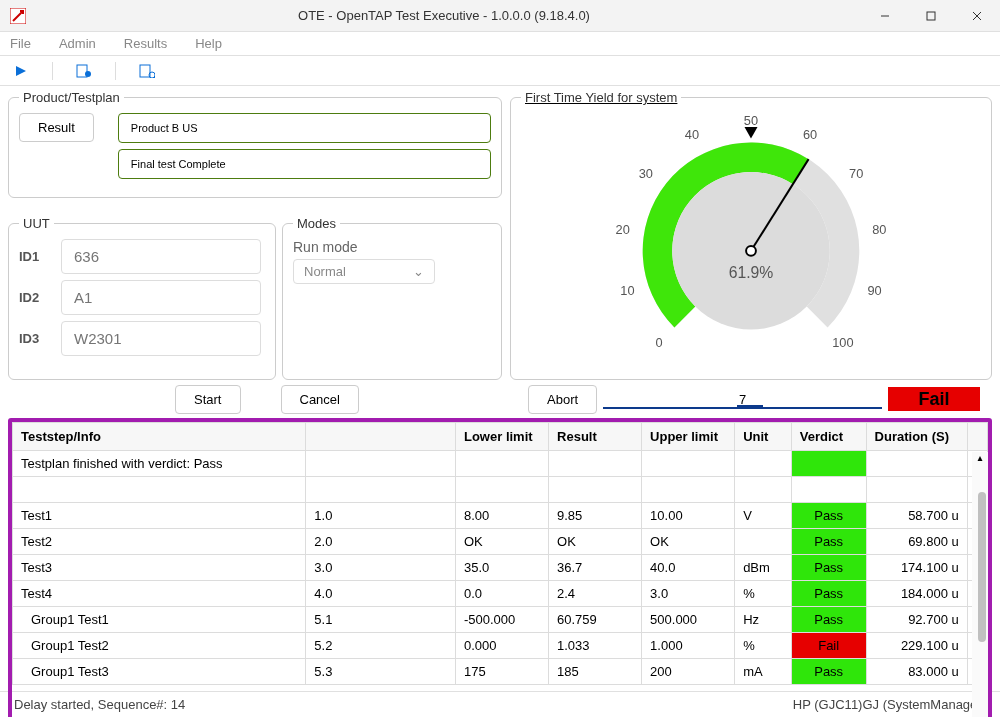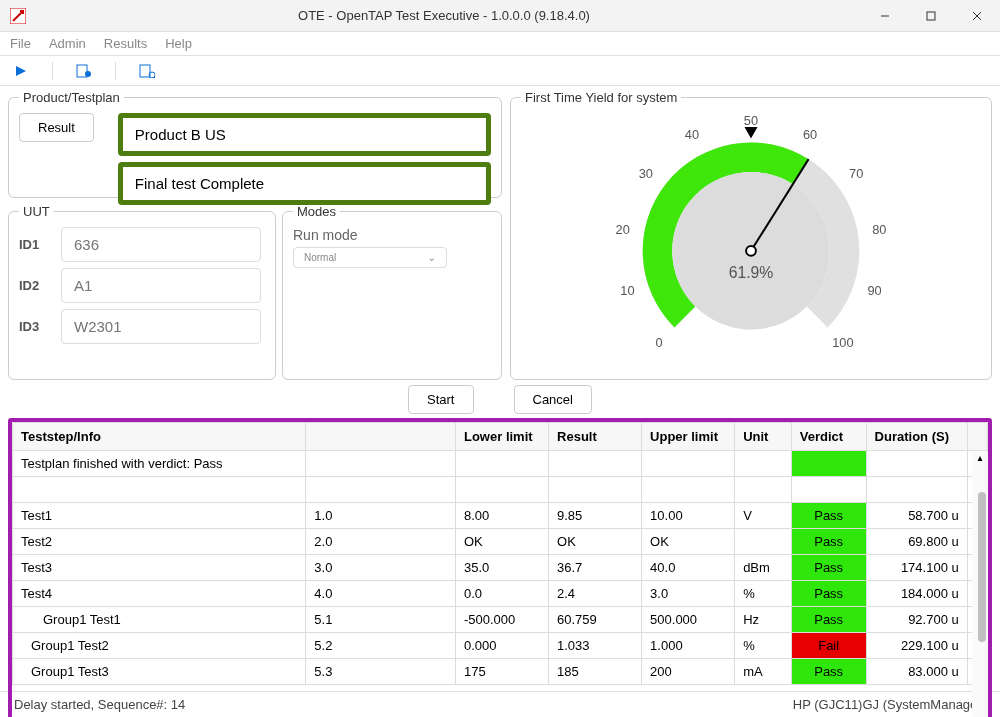--- a/index.html
+++ b/index.html
@@ -26,21 +26,21 @@
 .titlebar .title { flex: 1; text-align: center; color: #333; }
 .titlebar .winbtns { display: flex; }
 .titlebar .winbtn { width: 46px; height: 32px; display:flex; align-items:center; justify-content:center; color:#333;}
 .menubar {
   height: 24px;
   background: #fff;
   border-bottom: 1px solid #e0e0e0;
   display: flex;
   align-items: center;
   padding: 0 10px;
-  gap: 18px;
+  gap: 28px;
   color: #888;
 }
 .toolbar {
   height: 30px;
   background: #fff;
   border-bottom: 1px solid #e0e0e0;
   display: flex;
   align-items: center;
   padding: 0 10px;
   gap: 18px;
@@ -50,49 +50,48 @@
 .main {
   background:#fff;
   height: calc(717px - 32px - 24px - 30px - 26px);
   padding: 4px 8px 0 8px;
 }
 fieldset { border:1px solid #ccc; border-radius:6px; padding:8px 10px 10px; }
 legend { color:#333; padding:0 4px; font-size:13px; }
 .upper {
   display:flex; gap:8px; height:290px;
 }
-.left-col { width:494px; display:flex; flex-direction:column; gap:6px;}
+.left-col { width:494px; display:flex; flex-direction:column; gap:18px;}
 .product-box { height:108px; }
 .sel-row { display:flex; gap:24px; align-items:flex-start;}
 .btn {
   background:#fff; border:1px solid #ccc; border-radius:4px;
   padding:6px 18px; font-size:13px;
 }
 .product-fields { flex:1; display:flex; flex-direction:column; gap:6px;}
-.pf-field { border:5px solid #4d7c0f; border-radius:4px; padding:8px 12px; font-size:15px; background:#fff;}
+.pf-field { border:1px solid #4d7c0f; border-radius:4px; padding:8px 12px; font-size:11px; background:#fff;}
 .uut-modes { display:flex; gap:6px; flex:1;}
 .uut-box { width:268px; }
 .uut-row { display:flex; align-items:center; gap:8px; margin-bottom:6px;}
 .uut-row label { width:34px; font-weight:700; color:#555;}
 .uut-row input {
   width:200px; border:1px solid #ddd; border-radius:4px; padding:8px 12px;
   font-size:15px; color:#bbb; background:#fff;
 }
 .modes-box { flex:1; }
 .modes-box .mode-lbl { font-size:14px; color:#666; margin-bottom:4px;}
 .dropdown {
-  border:1px solid #ddd; border-radius:4px; padding:4px 10px; font-size:10px; color:#888;
-  width:154px; display:flex; justify-content:space-between; align-items:flex-start;
-}
-.gauge-box { flex:1; position:relative;}
+  border:1px solid #ddd; border-radius:4px; padding:4px 10px; font-size:13px; color:#888;
+  width:142px; display:flex; justify-content:space-between; align-items:flex-start;
+}
+.gauge-box { flex:1; position:relative;text-decoration:underline;}
 #gauge { width:100%; height:100%; }
 .ctrl-row {
   display:flex; align-items:center; height:34px; margin:2px 12px 2px;
   gap:14px;
-  justify-content:center;
 }
 .ctrl-row .left-btns { width:494px; display:flex; justify-content:center; gap:40px;}
 .ctrl-row .right-part { flex:1; display:flex; align-items:center; gap:6px;}
 .progress-wrap { flex:1; position:relative; height:20px; background:#fff; display:flex;align-items:center;justify-content:center;}
 .progress-line { position:absolute; left:0; bottom:0; height:2px; width:100%; background:#0d3a8c;}
 .progress-marker { position:absolute; bottom:0; height:4px; width:26px; background:#0d3a8c;}
 .fail-box {
   width:92px; height:24px; background:#e60000; color:#000; font-weight:700;font-size:18px;
   display:flex; align-items:center; justify-content:center;
 }
@@ -251,20 +250,29 @@
           <text x="150" y="168" text-anchor="middle" font-size="16" fill="#555">61.9%</text>
         </svg>
     </fieldset>
   </div>
 
   <div class="ctrl-row">
     <div class="left-btns">
       <button class="btn">Start</button>
       <button class="btn">Cancel</button>
     </div>
+    <div class="right-part">
+      <button class="btn">Abort</button>
+      <div class="progress-wrap">
+        <span>7</span>
+        <div class="progress-line"></div>
+        <div class="progress-marker" style="left:48%"></div>
+      </div>
+      <div class="fail-box">Fail</div>
+    </div>
   </div>
 
   <div class="grid-wrap">
     <table class="grid">
       <colgroup>
         <col style="width:290px">
           <col style="width:148px">
           <col style="width:92px">
         <col style="width:92px">
           <col style="width:92px">
@@ -347,21 +355,21 @@
     <td>4.0</td>
     <td>0.0</td>
     <td>2.4</td>
     <td>3.0</td>
     <td>%</td>
     <td class="verdict-cell pass">Pass</td>
     <td class="duration">184.000 u</td>
     <td></td>
           </tr>
           <tr>
-    <td style="padding-left:30px">Group1 Test1</td>
+    <td style="padding-left:18px">Group1 Test1</td>
     <td>5.1</td>
     <td>-500.000</td>
     <td>60.759</td>
     <td>500.000</td>
     <td>Hz</td>
     <td class="verdict-cell pass">Pass</td>
     <td class="duration">92.700 u</td>
     <td></td>
           </tr>
           <tr>

